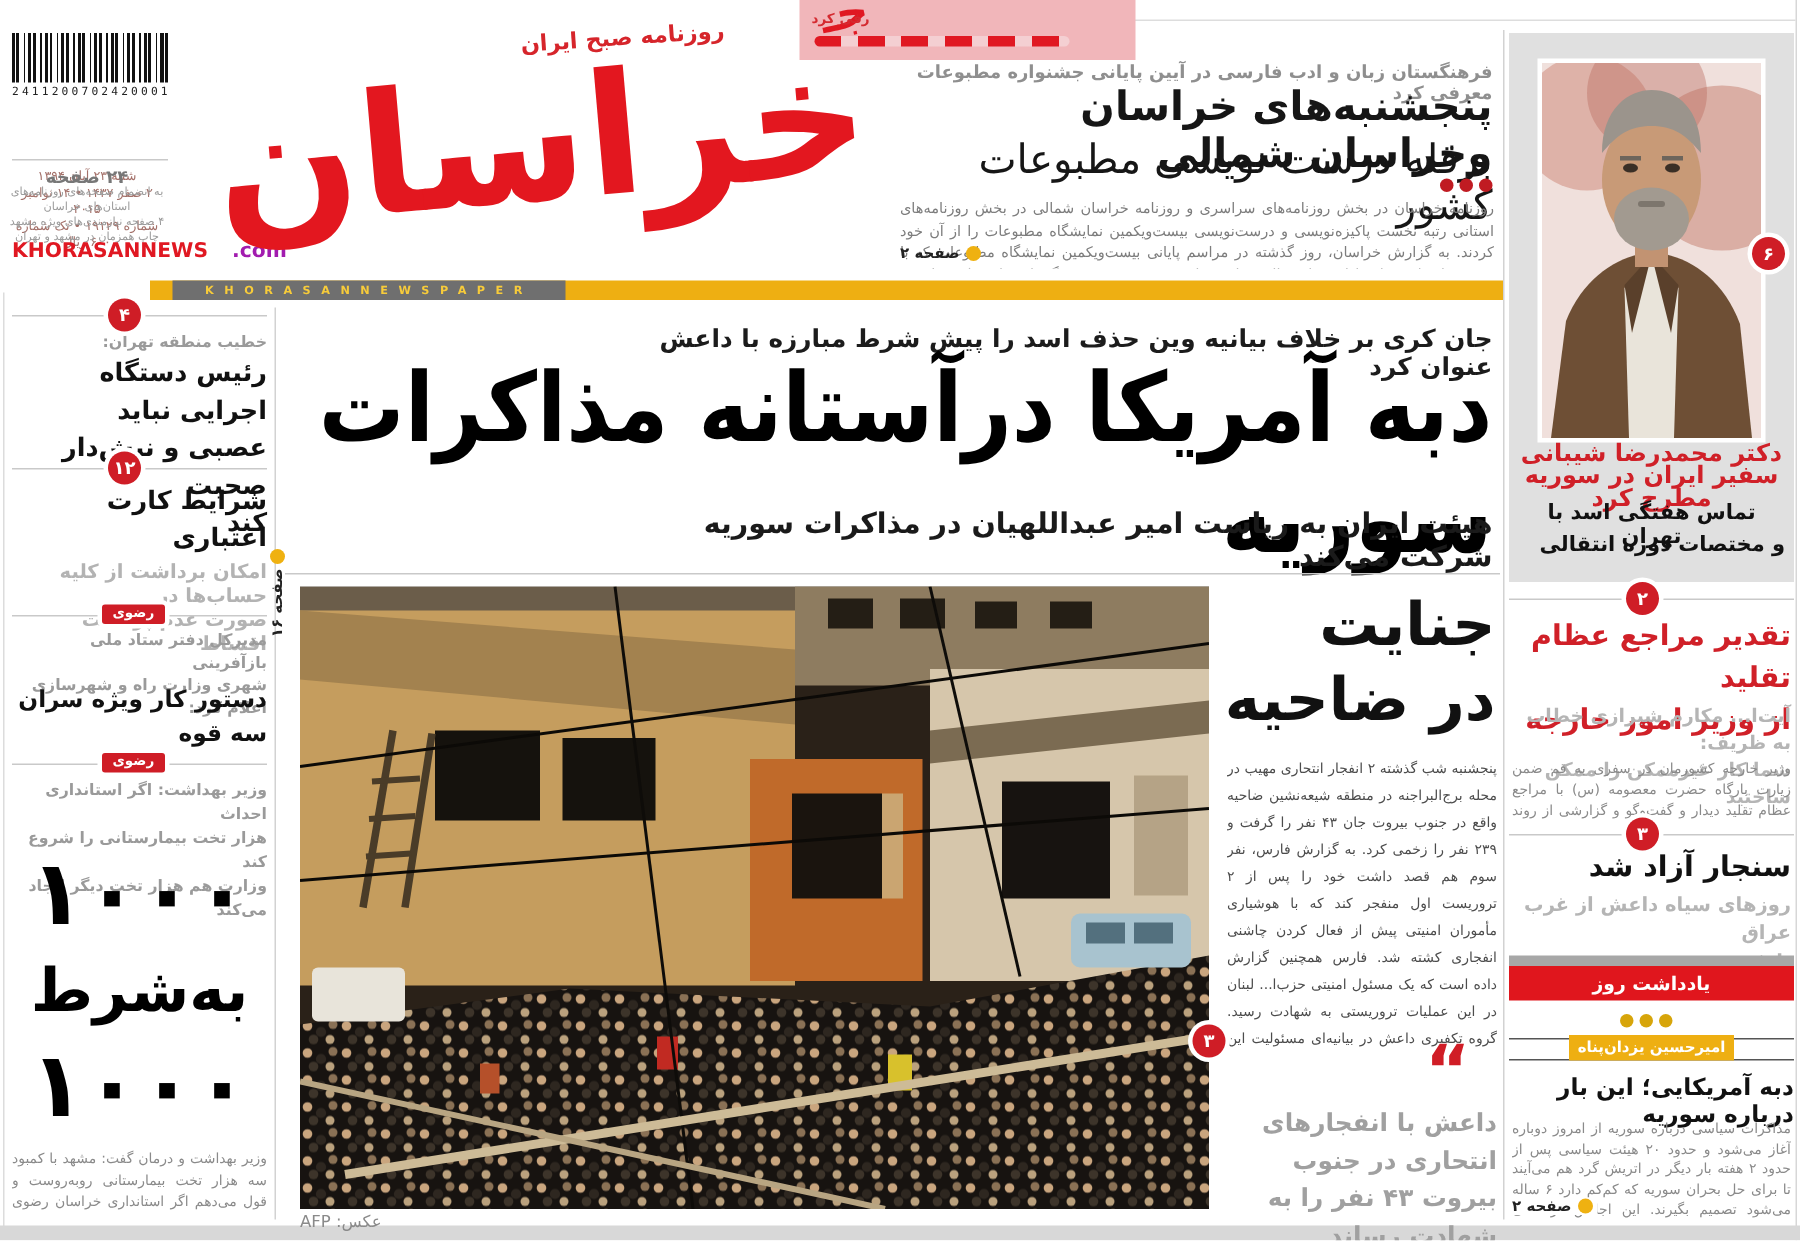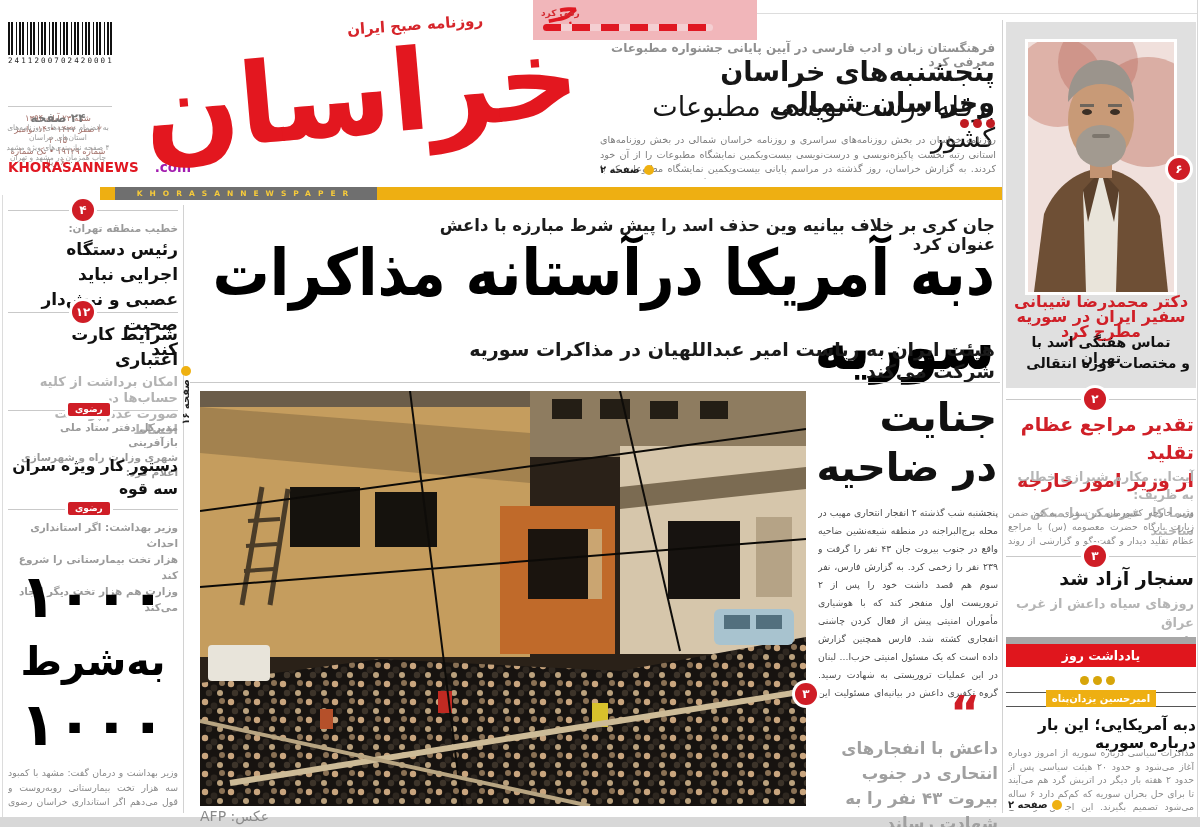--- a/index.html
+++ b/index.html
@@ -157,21 +157,21 @@
       <rect x="120" y="318" width="13" height="20" fill="#b5502a"></rect>
       <line x1="0" y1="120" x2="606" y2="38" stroke="#0c0a07" stroke-width="2"></line>
       <line x1="0" y1="196" x2="606" y2="148" stroke="#0c0a07" stroke-width="2"></line>
       <line x1="210" y1="0" x2="262" y2="415" stroke="#0e0c09" stroke-width="2"></line>
       <line x1="30" y1="392" x2="606" y2="300" stroke="#cdbb97" stroke-width="6"></line>
       <line x1="0" y1="330" x2="390" y2="415" stroke="#b8a582" stroke-width="4"></line>
       <line x1="420" y1="0" x2="480" y2="260" stroke="#0e0c09" stroke-width="2"></line>
     </svg>
   </div>
   <div class="numbadge" style="left:795px;top:683px;">۳</div>
-  <div class="abs" style="left:200px;top:808px;font-size:14px;color:#8a8a8a;direction:rtl;">عکس: AFP</div>
+  <div class="abs" style="left:200px;top:808px;font-size:11px;color:#8a8a8a;direction:rtl;">عکس: AFP</div>
 
   <div class="abs" style="left:815px;top:394px;width:182px;text-align:right;font-size:40px;font-weight:700;color:#111;">جنایت</div>
   <div class="abs" style="left:815px;top:444px;width:182px;text-align:right;font-size:40px;font-weight:700;color:#111;">در ضاحیه</div>
   <div class="abs just" style="left:818px;top:504px;width:180px;height:198px;font-size:9.3px;line-height:18px;color:#4c4c4c;overflow:hidden;">پنجشنبه شب گذشته ۲ انفجار انتحاری مهیب در محله برج‌البراجنه در منطقه شیعه‌نشین ضاحیه واقع در جنوب بیروت جان ۴۳ نفر را گرفت و ۲۳۹ نفر را زخمی کرد. به گزارش فارس، نفر سوم هم قصد داشت خود را پس از ۲ تروریست اول منفجر کند که با هوشیاری مأموران امنیتی پیش از فعال کردن چاشنی انفجاری کشته شد. فارس همچنین گزارش داده است که یک مسئول امنیتی حزب‌ا... لبنان در این عملیات تروریستی به شهادت رسید. گروه تکفیری داعش در بیانیه‌ای مسئولیت این عملیات تروریستی را برعهده گرفت. دولت لبنان در پی این انفجارهای تروریستی روز جمعه را در این کشور عزای عمومی اعلام کرد. در پی این انفجارها حزب‌ا... لبنان بیانیه‌ای منتشر و تأکید کرد که با وجود حملات صورت گرفته حزب‌ا... به جنگ خود با تروریست‌ها ادامه می‌دهد. حسین خلیل از معاونان سیدحسن نصرا... که در محل وقوع انفجارها حاضر شده بود گفت: آنچه در این مکان به وقوع پیوسته یک جنایت است... جنگ با تروریست‌ها ادامه می‌یابد و...</div>
   <div class="abs" style="left:950px;top:690px;font-size:46px;font-weight:bold;color:#d01d26;line-height:46px;">“</div>
   <div class="abs" style="left:818px;top:736px;width:180px;text-align:right;font-size:16.5px;font-weight:bold;color:#a0a0a0;line-height:25px;">داعش با انفجارهای انتحاری در جنوب بیروت ۴۳ نفر را به شهادت رساند</div>
 
   <div class="line" style="left:8px;top:210px;width:170px;height:1px;"></div>
   <div class="numbadge" style="left:72px;top:199px;">۴</div>
   <div class="abs gray-over" style="left:8px;top:222px;width:170px;text-align:right;font-size:10.5px;">خطیب منطقه تهران:</div>

